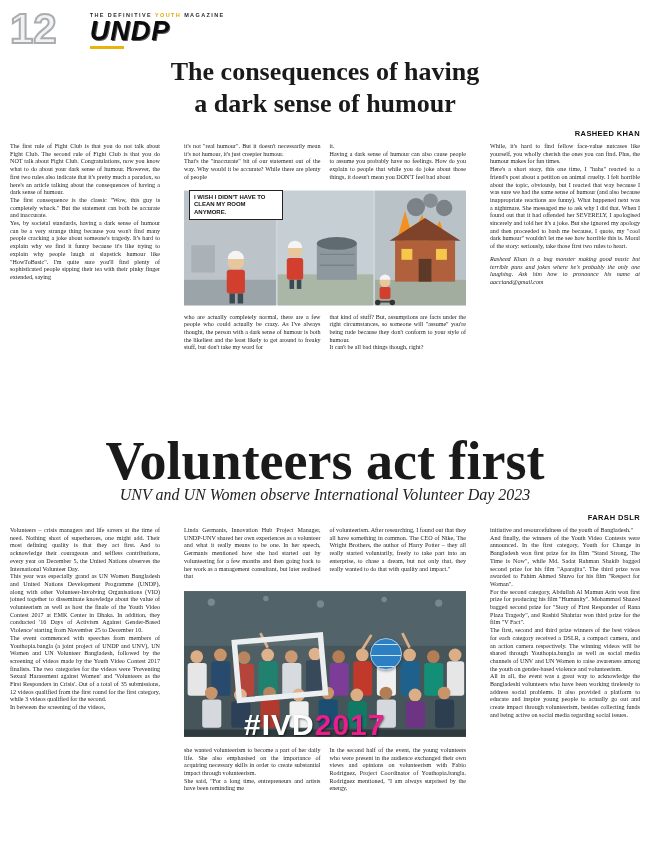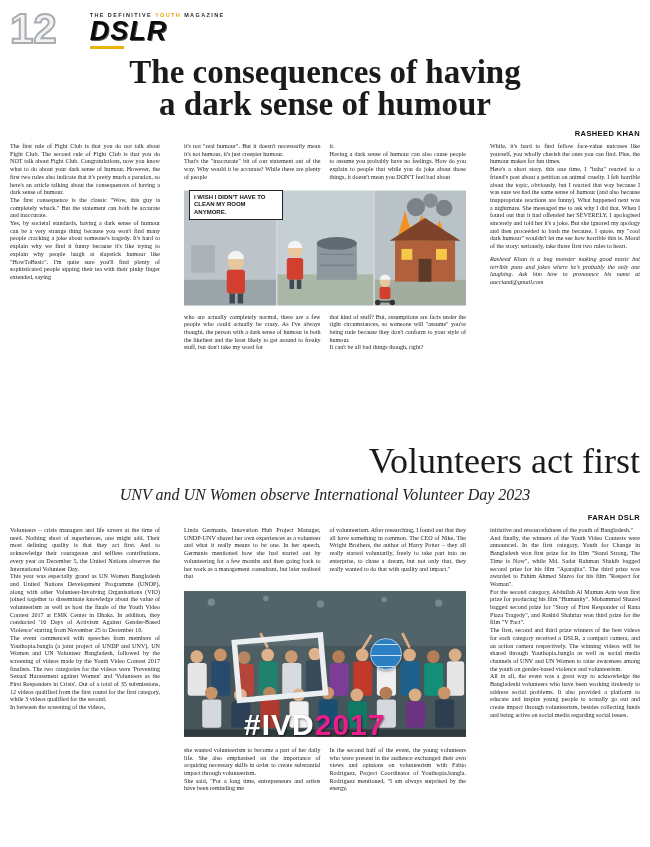--- a/index.html
+++ b/index.html
@@ -11,42 +11,42 @@
   .page-number { font-family:"Liberation Sans", sans-serif; font-weight:700; font-size:42px; line-height:42px;
                  color:#f2f2f2; -webkit-text-stroke:2px #a9adb2; margin-right:7px; }
   .brand { display:flex; flex-direction:column; padding-top:2px; }
   .tagline { font-family:"Liberation Sans", sans-serif; font-size:5.5px; font-weight:700; letter-spacing:1.4px; color:#2b2b2b; }
   .tagline .yellow { color:#e3a706; }
   .logo { font-family:"Liberation Sans", sans-serif; font-weight:900; font-style:italic; font-size:27px; line-height:27px;
           letter-spacing:1px; color:#0c0c0c; text-shadow:1px 1px 0 #555; }
   .logo-bar { width:34px; height:3px; background:#eab308; margin-top:1px; }
 
   
-  .title1 { font-size:33px; line-height:32px; font-weight:700; text-align:center; margin:4px auto 0; font-family:"Liberation Serif", serif; }
+  .title1 { font-size:26px; line-height:32px; font-weight:700; text-align:center; margin:4px auto 0; font-family:"Liberation Serif", serif; }
   .byline { font-family:"Liberation Sans", sans-serif; font-weight:700; font-size:7.5px; letter-spacing:0.4px; margin:9px 0 5px; color:#111;text-align:right; }
   .cols { display:flex; gap:24px; align-items:flex-start; }
   .colText { font-size:6.1px; line-height:7.7px; text-align:justify; white-space:pre-line; color:#1c1c1c; }
   .side { width:150px; flex:none; }
   .middle { flex:1; min-width:0; }
   .mid-row { display:flex; gap:9px; margin-bottom:3px; }
   .mid-row > div { flex:1; min-width:0; }
   .article1 .cols { height:288px; overflow:hidden; }
   .article2 .cols { height:314px; overflow:hidden; }
   .bio { font-style:italic; margin-top:5px; }
 
   figure { margin:3px 0; padding:0; position:relative; }
   figure svg { display:block; }
 
   
   .bubble { position:absolute; left:5px; top:5px; width:94px; box-sizing:border-box; background:#ffffff; border:1px solid #222;
             padding:3px 4px; font-family:"Liberation Sans", sans-serif; font-weight:700; font-size:6px; line-height:7.5px;
             text-align:left; color:#111; }
 
   
-  .title2 { font-size:36px; line-height:44px; font-weight:400; text-align:right; margin:8px 0 0; font-family:"Liberation Serif", serif; }
+  .title2 { font-size:54px; line-height:44px; font-weight:700; text-align:center; margin:8px 0 0; font-family:"Liberation Serif", serif; }
   .subtitle { font-size:16px; line-height:19px; font-style:italic; text-align:center; margin:2px 0 0; color:#222; }
 
   
   .hashtag { position:absolute; left:60px; bottom:4px; font-family:"Liberation Sans", sans-serif; font-weight:900;
              font-size:30px; line-height:30px; letter-spacing:1px; text-shadow:1px 1px 2px rgba(0,0,0,0.55); }
   .ht-white { color:#ffffff; }
   .ht-pink { color:#e91e8c; }
   .ivd-badge { position:absolute; right:64px; top:54px; width:30px; height:30px; border-radius:50%;
                background:repeating-linear-gradient(#2d7fc3 0 5px, #cfe4f5 5px 6.2px, #2d7fc3 6.2px 11px);
                border:1px solid #9fc6e8; box-shadow:0 1px 3px rgba(0,0,0,0.4); }
@@ -57,21 +57,21 @@
 <div class="page">
 
   <header class="masthead">
     <div class="page-number">12</div>
     <div class="brand">
       <div class="tagline">
         <span>THE DEFINITIVE</span>
         <span class="yellow">YOUTH</span>
         <span>MAGAZINE</span>
       </div>
-      <div class="logo">DSLR</div>
+      <div class="logo">UNDP</div>
       <div class="logo-bar"></div>
     </div>
   </header>
 
   <section class="article1">
     <h1 class="title1">
       <span>The consequences of having</span><br>
       <span>a dark sense of humour</span>
     </h1>
     <div class="byline">RASHEED KHAN</div>

